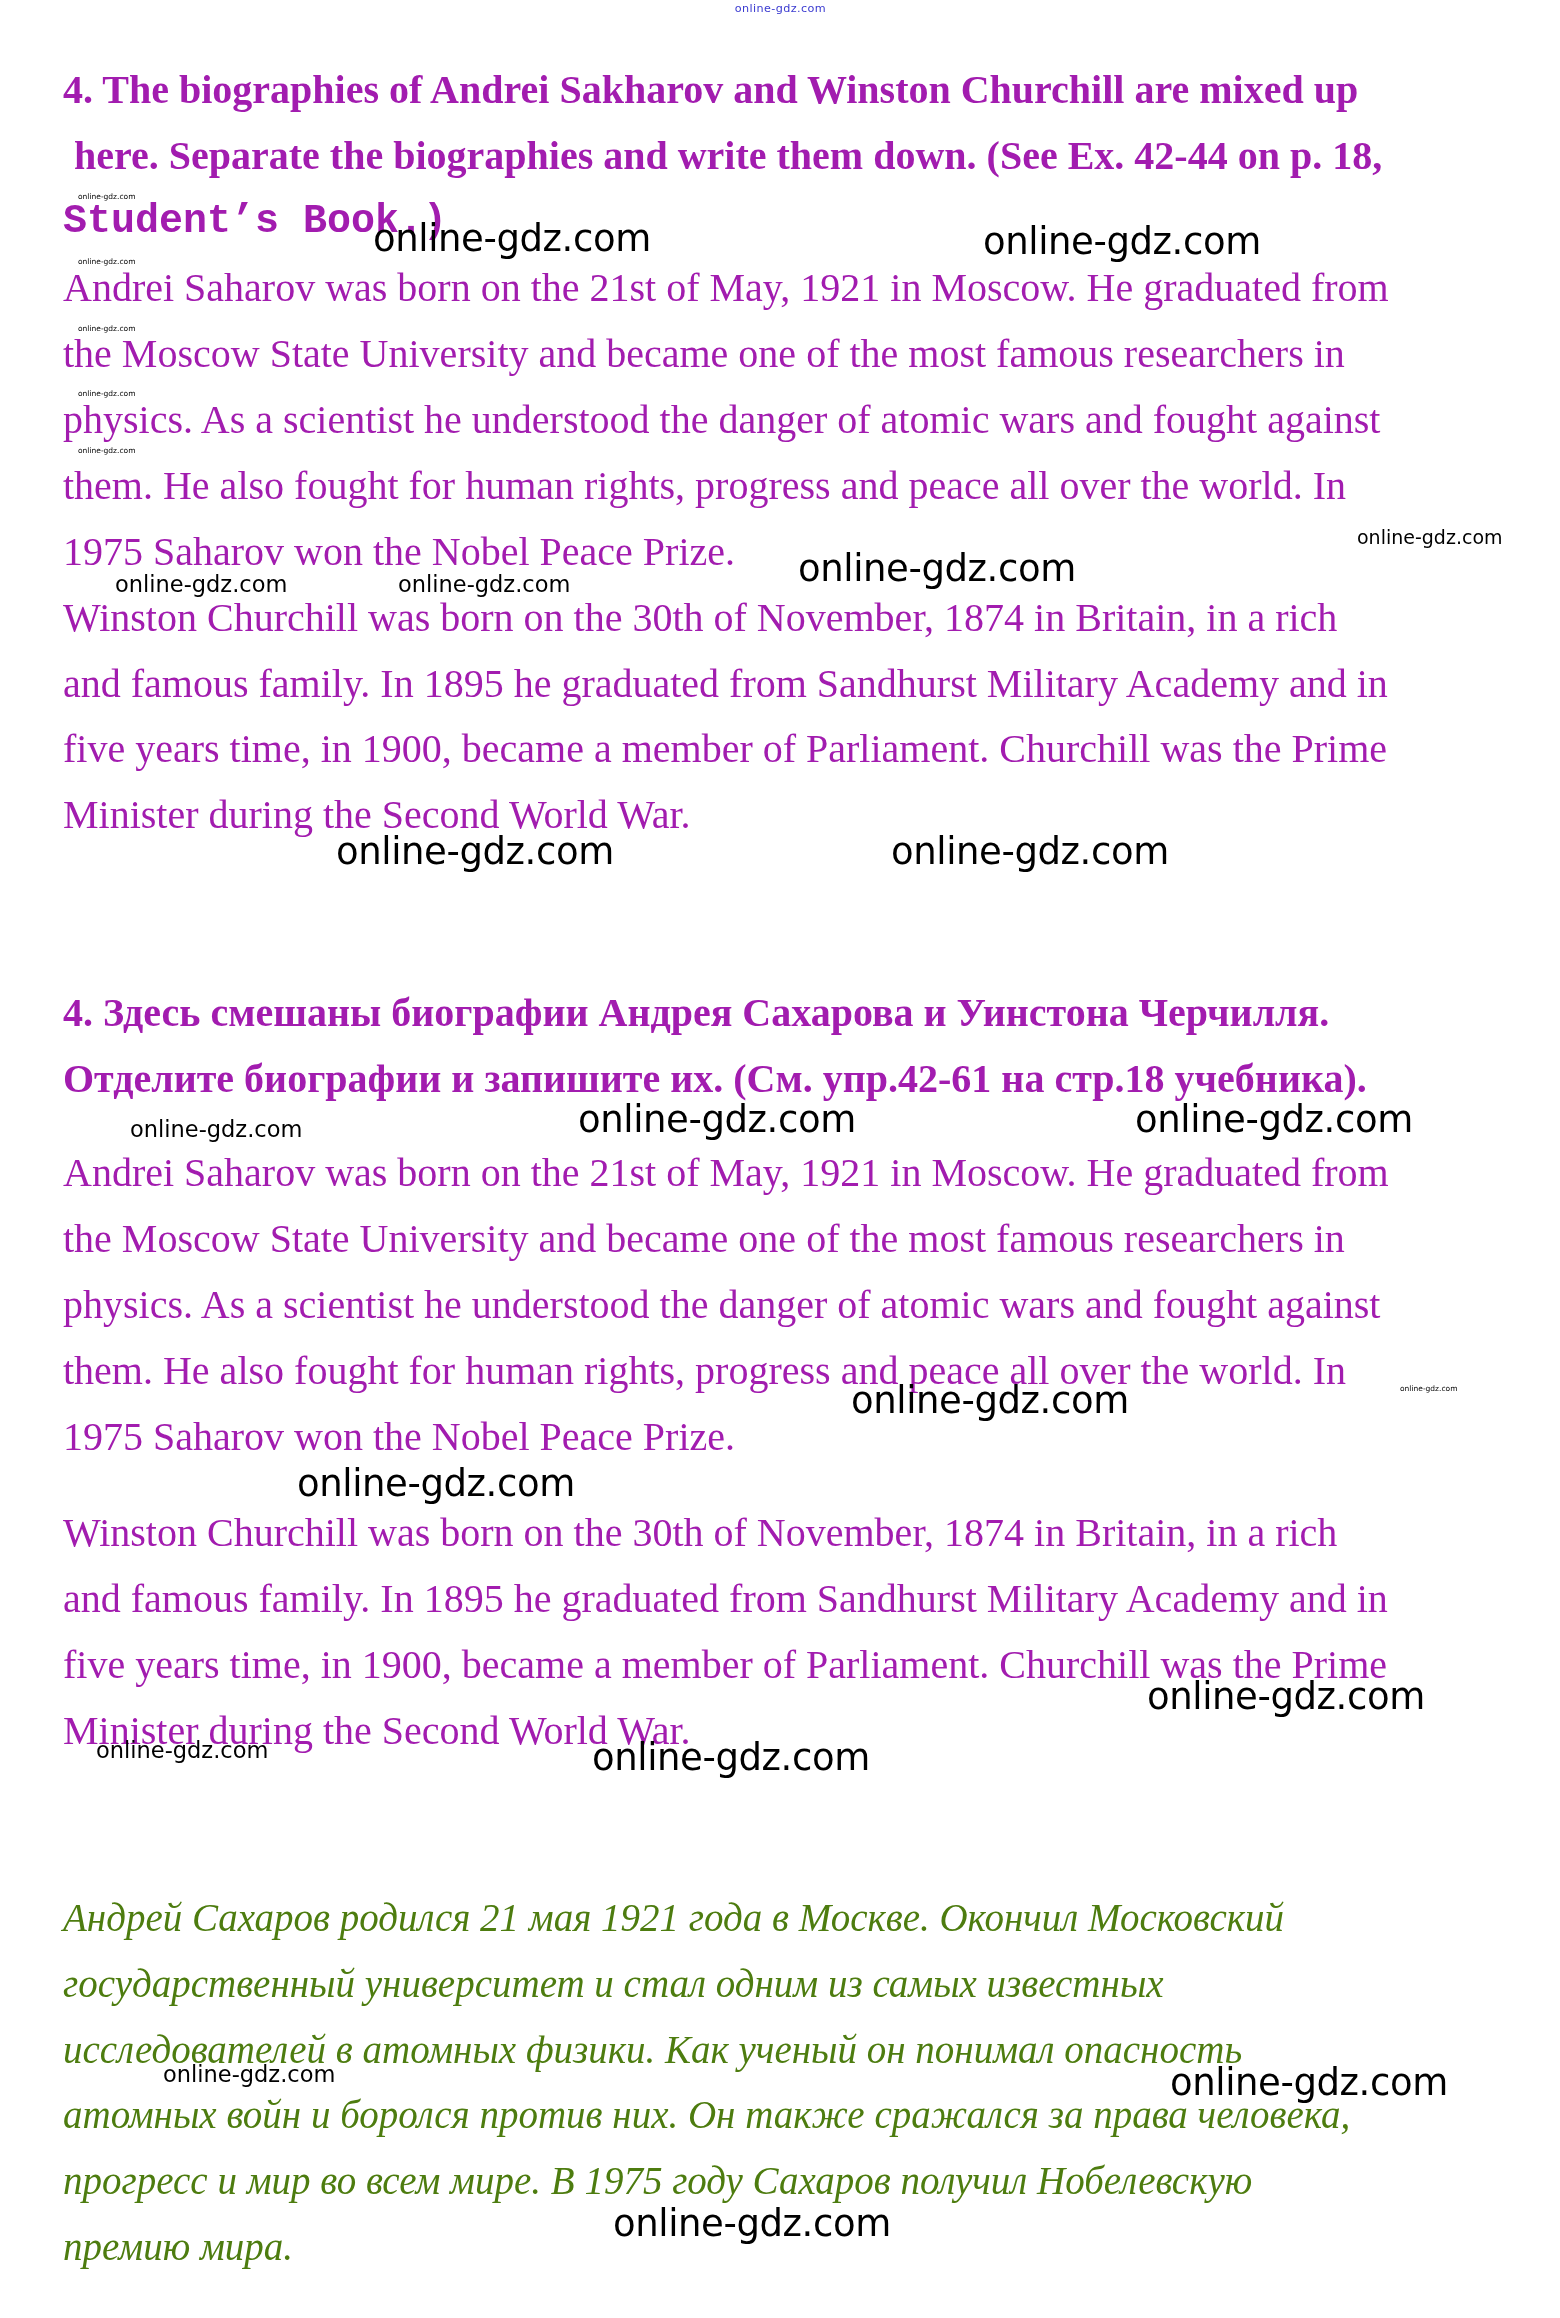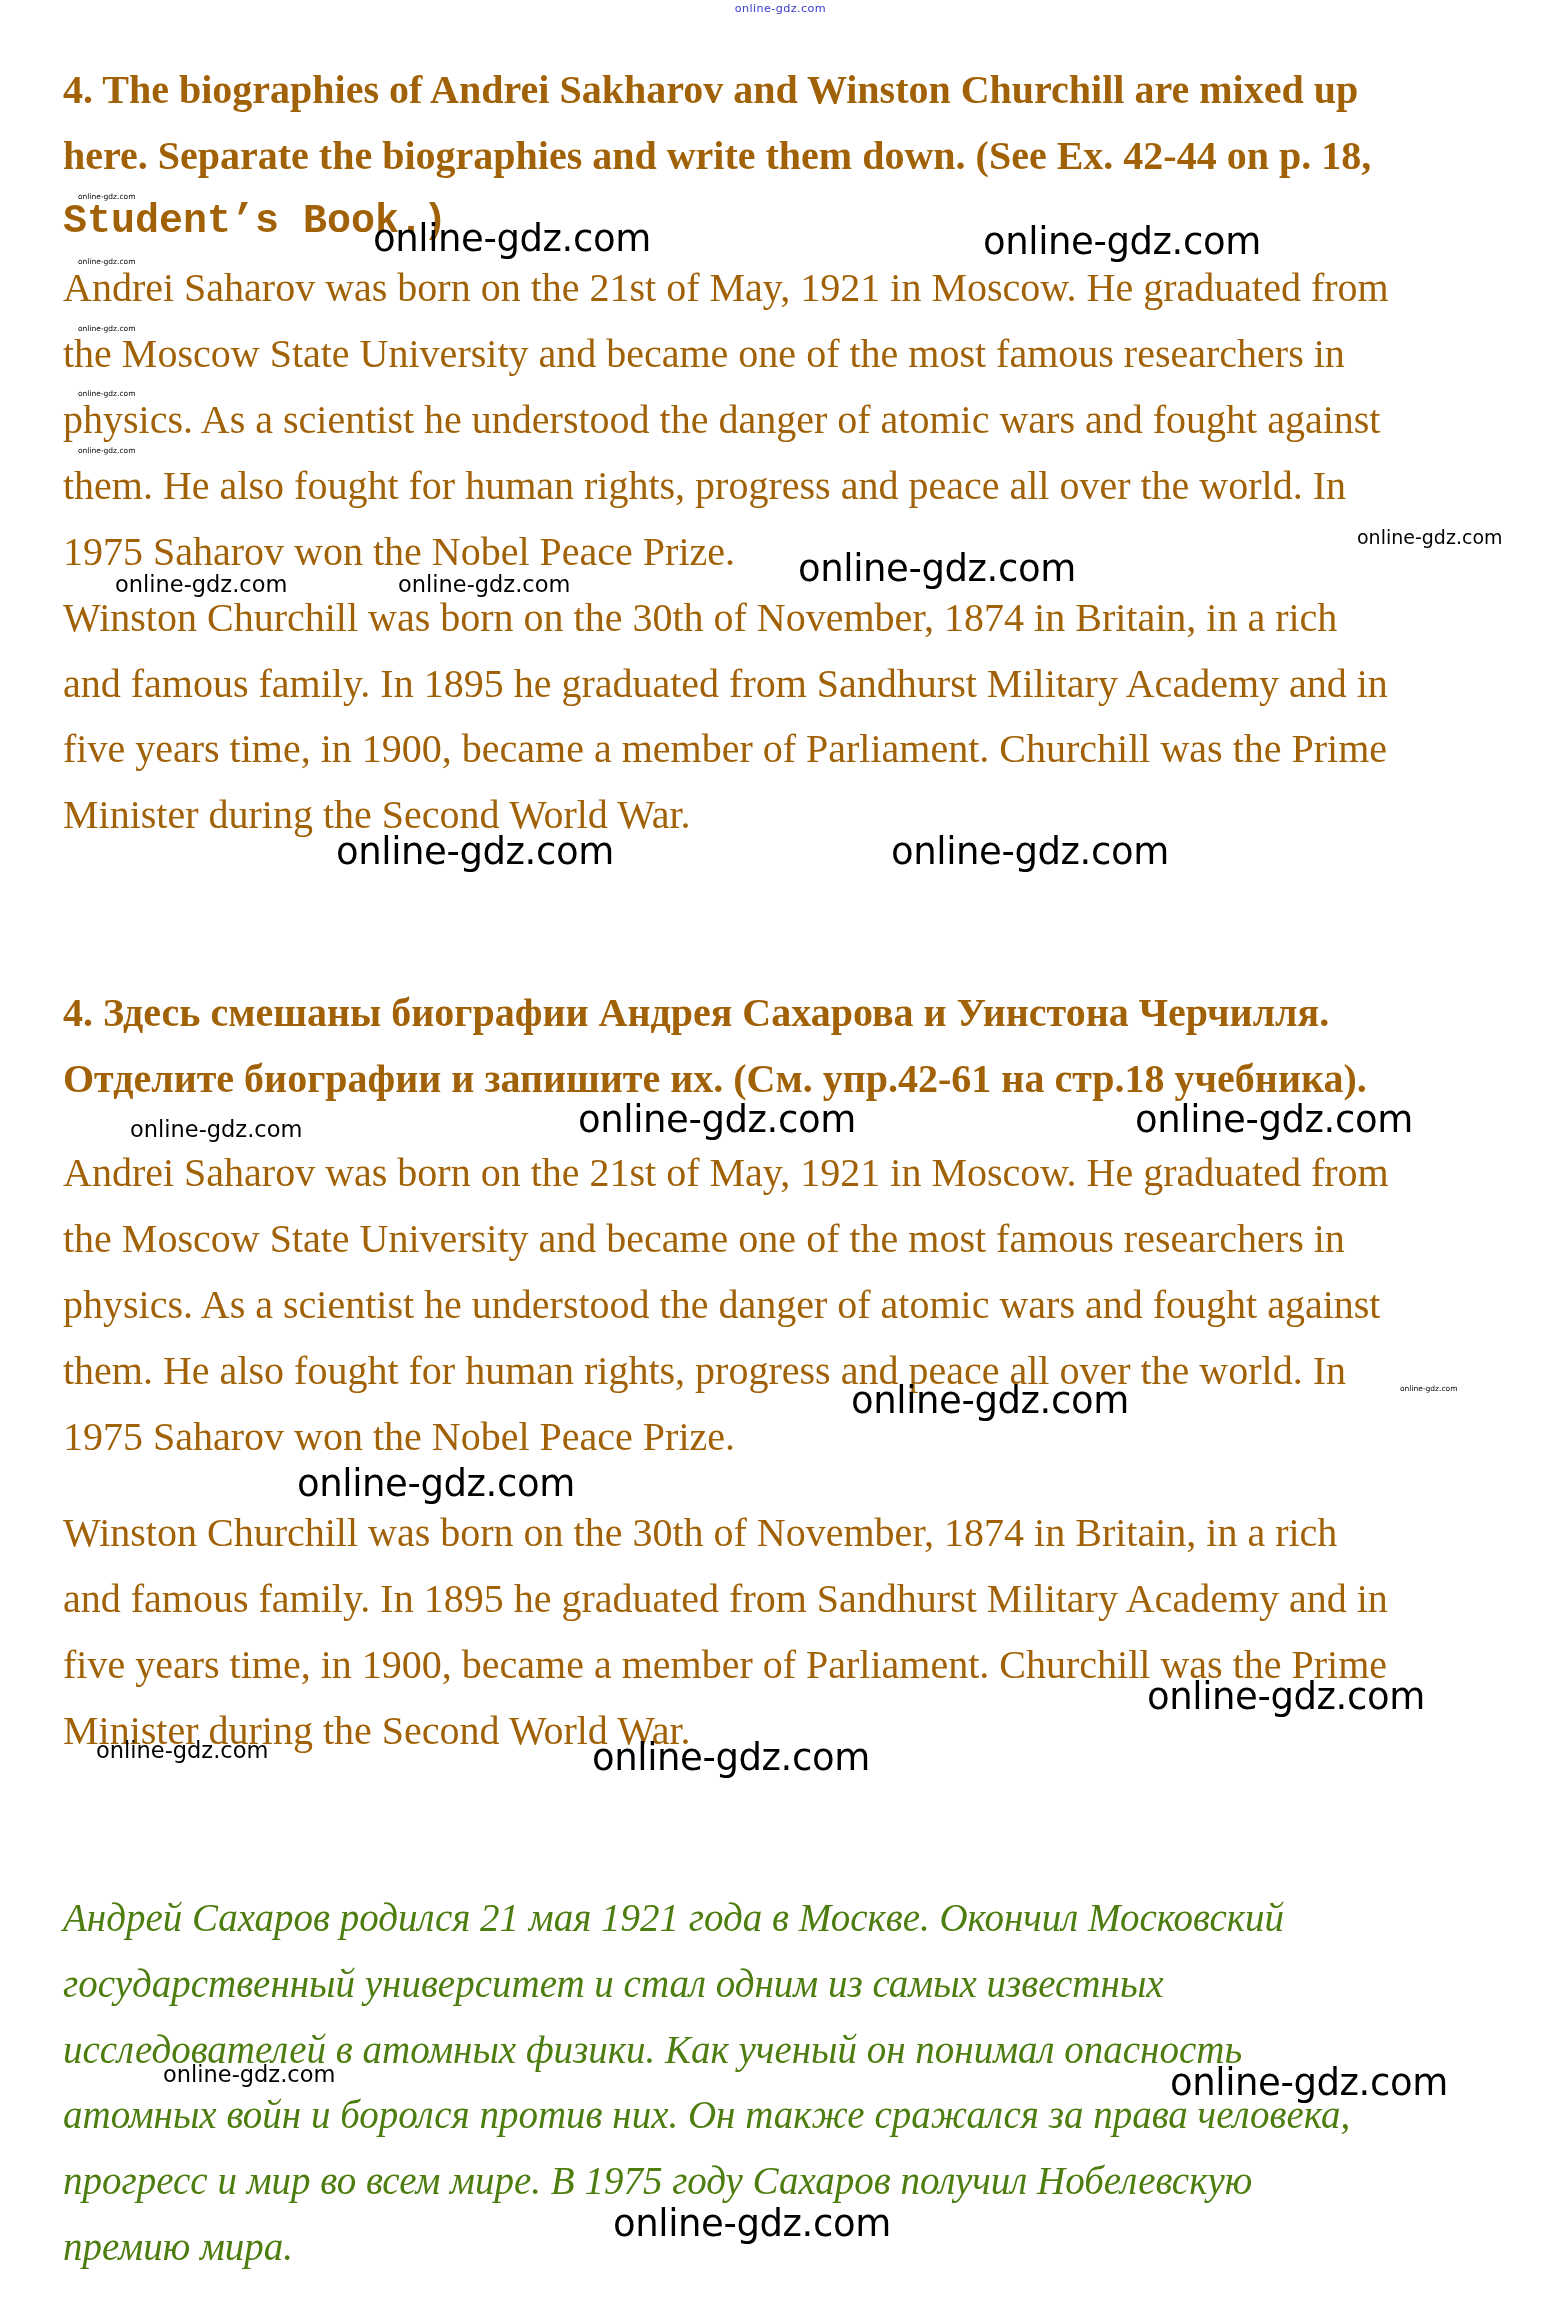--- a/index.html
+++ b/index.html
@@ -31,21 +31,21 @@
       color: #3a3ad0;
       letter-spacing: 0.4px;
     }
     .line {
       position: absolute;
       left: 63px;
       white-space: nowrap;
       font-family: "Liberation Serif", serif;
       font-size: 40px;
       line-height: 45px;
-      color: #a16207;
+      color: #a21caf;
     }
     .heading {
       font-weight: bold;
       font-size: 40px;
     }
     .italic {
       font-style: italic;
       font-size: 39px;
       color: #4d7c0f;
     }
@@ -72,21 +72,21 @@
   </style>
 </head>
 <body>
 
 <div class="page">
 
   <div class="top-mark">online-gdz.com</div>
 
   <div>
     <div class="line heading" style="top:67px;">4. The biographies of Andrei Sakharov and Winston Churchill are mixed up</div>
-    <div class="line heading" style="top:133px;">here. Separate the biographies and write them down. (See Ex. 42-44 on p. 18,</div>
+    <div class="line heading" style="top:133px;margin-left:11px;">here. Separate the biographies and write them down. (See Ex. 42-44 on p. 18,</div>
     <div class="line heading" style="top:199px;font-family:Liberation Mono, monospace;">Student’s Book.)</div>
   </div>
 
   <div>
     <div class="line" style="top:265px;">Andrei Saharov was born on the 21st of May, 1921 in Moscow. He graduated from</div>
     <div class="line" style="top:331px;">the Moscow State University and became one of the most famous researchers in</div>
     <div class="line" style="top:397px;">physics. As a scientist he understood the danger of atomic wars and fought against</div>
     <div class="line" style="top:463px;">them. He also fought for human rights, progress and peace all over the world. In</div>
     <div class="line" style="top:529px;">1975 Saharov won the Nobel Peace Prize.</div>
   </div>

